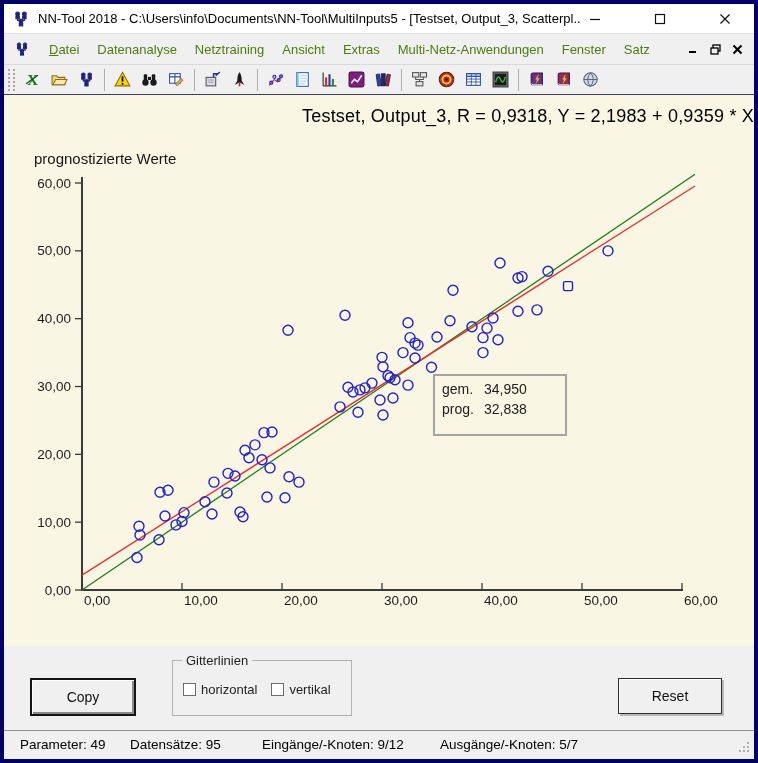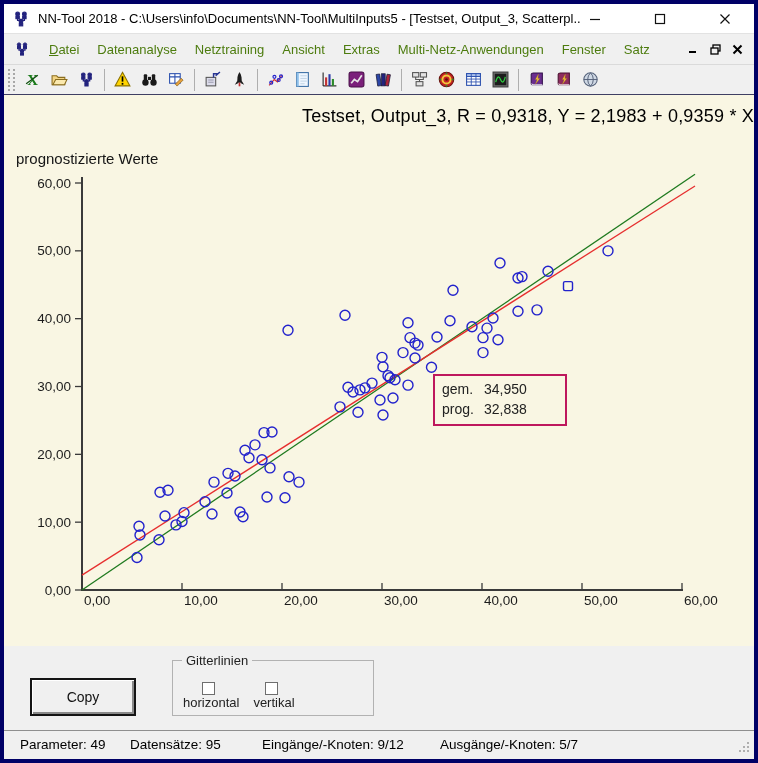--- a/index.html
+++ b/index.html
@@ -18,36 +18,36 @@
   .mdi-btns{display:flex;align-items:center;}
   .mdi-btn{width:22px;height:18px;display:flex;align-items:center;justify-content:center;}
   
   .toolbar{height:31px;background:#f0f0f0;display:flex;align-items:center;padding-left:3px;border-top:1px solid #dadada;border-bottom:1px solid #3f3f63;box-sizing:border-box;}
   .tb-grip{width:3px;height:22px;border-left:2px dotted #a8a8a8;border-right:2px dotted #a8a8a8;margin:0 4px 0 1px;}
   .tb-btn{width:27px;height:26px;display:flex;align-items:center;justify-content:center;}
   .tb-sep{width:1px;height:22px;background:#aeaeae;margin:0 4px;}
   
   .chart-panel{position:relative;height:551px;background:#f9f6e3;overflow:hidden;}
   .chart-title{position:absolute;top:11px;left:0;right:0;text-align:right;font-size:18px;color:#000;letter-spacing:.2px;}
-  .ylabel{position:absolute;left:12px;top:55px;font-size:15px;color:#161616;}
+  .ylabel{position:absolute;left:30px;top:55px;font-size:15px;color:#161616;}
   .xlabel{position:absolute;left:0;right:70px;top:514px;text-align:center;font-size:16px;color:#161616;}
   .chart-svg{position:absolute;left:0;top:0;}
   .chart-svg text{font-family:"Liberation Sans",sans-serif;fill:#1c1c1c;font-size:13.5px;}
-  .tooltip{position:absolute;left:429px;top:279px;width:134px;height:52px;border:2px solid #be185d;background:transparent;padding:3px 0 0 7px;box-sizing:border-box;}
+  .tooltip{position:absolute;left:429px;top:279px;width:134px;height:62px;border:2px solid #a3a3a3;background:transparent;padding:3px 0 0 7px;box-sizing:border-box;}
   .tooltip .row{font-size:14px;color:#222;line-height:20px;white-space:nowrap;}
   .tooltip .row .lbl{display:inline-block;min-width:42px;}
   
   .bottom-panel{position:relative;height:84px;background:#f0f0f0;}
   .btn{position:absolute;background:#f0f0f0;font-size:14px;color:#111;display:flex;align-items:center;justify-content:center;box-sizing:border-box;}
   .btn-copy{left:26px;top:32px;width:106px;height:38px;border:2px solid #141414;box-shadow:inset 1px 1px 0 #ffffff,inset -2px -2px 0 #8a8a8a;}
   .btn-reset{left:614px;top:32px;width:104px;height:36px;border:1px solid #2b2b2b;box-shadow:2px 2px 0 #b9b9b9,inset 1px 1px 0 #ffffff;}
-  .groupbox{position:absolute;left:168px;top:14px;width:202px;height:56px;border:1px solid #b2b2b2;box-sizing:border-box;}
+  .groupbox{position:absolute;left:168px;top:14px;width:180px;height:56px;border:1px solid #b2b2b2;box-sizing:border-box;}
   .groupbox .legend{position:absolute;top:-8px;left:9px;background:#f0f0f0;padding:0 4px;font-size:13px;color:#222;}
   .cb-row{position:absolute;left:10px;top:21px;display:flex;align-items:center;}
-  .cb{display:flex;align-items:center;margin-right:14px;flex-direction:column;}
+  .cb{display:flex;align-items:center;margin-right:14px;}
   .cb .box{width:13px;height:13px;background:#fff;border:1px solid #6e6e6e;margin-right:5px;box-sizing:border-box;}
   .cb .cb-label{font-size:13px;color:#222;}
   
   .statusbar{position:relative;height:29px;background:#f0f0f0;border-top:1px solid #8f8f8f;}
   .sb-item{position:absolute;top:6px;font-size:13.5px;color:#000;white-space:nowrap;}
   .sb-item:nth-child(1){left:16px;}
   .sb-item:nth-child(2){left:126px;}
   .sb-item:nth-child(3){left:258px;}
   .sb-item:nth-child(4){left:436px;}
   .sb-grip{position:absolute;right:4px;bottom:3px;}
@@ -430,20 +430,21 @@
           <span class="cb">
             <span class="box"></span>
             <span class="cb-label">horizontal</span>
           </span>
           <span class="cb">
             <span class="box"></span>
             <span class="cb-label">vertikal</span>
           </span>
         </div>
     </div>
+    <div class="btn btn-reset">Reset</div>
   </div>
 
   <div class="statusbar">
     <span class="sb-item">Parameter: 49</span>
     <span class="sb-item">Datensätze: 95</span>
     <span class="sb-item">Eingänge/-Knoten: 9/12</span>
     <span class="sb-item">Ausgänge/-Knoten: 5/7</span>
     <span class="sb-grip">
       <svg width="12" height="12" viewBox="0 0 12 12">
           <g fill="#9a9a9a">

